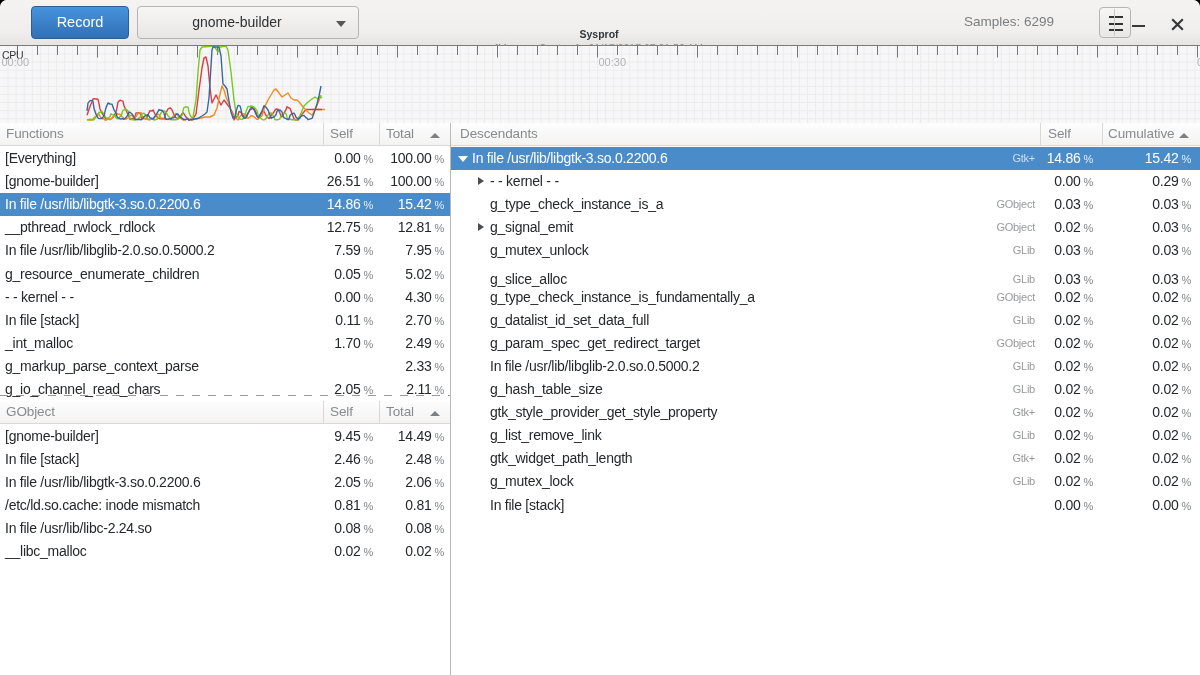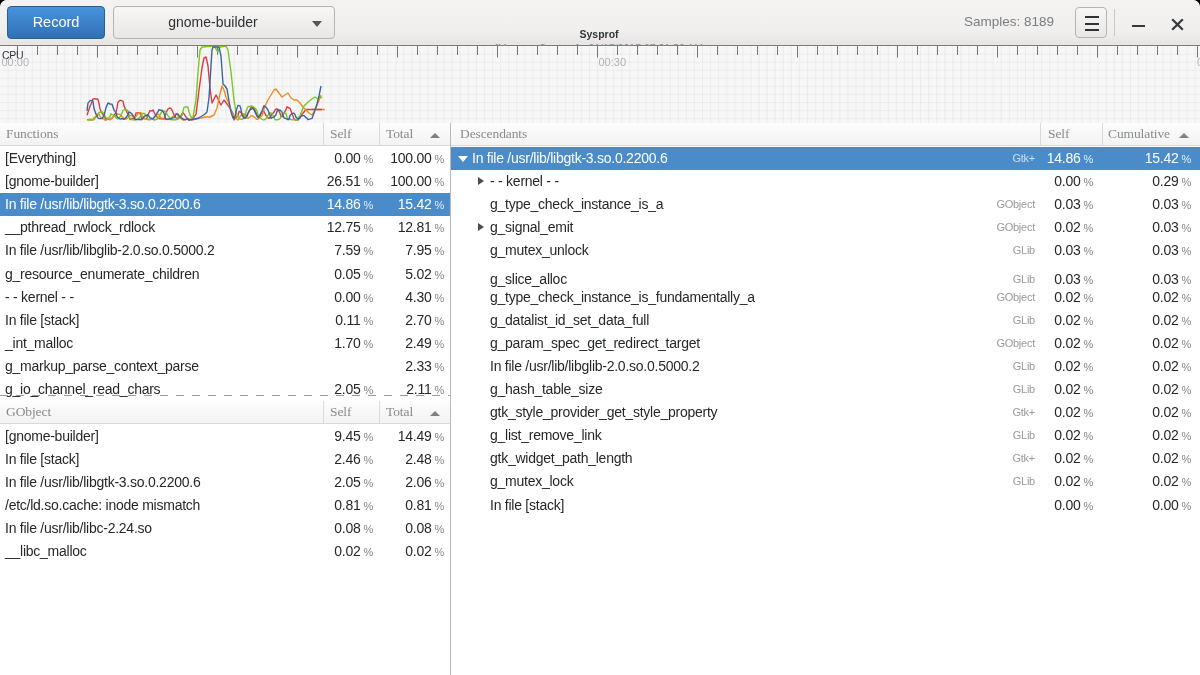--- a/index.html
+++ b/index.html
@@ -5,21 +5,21 @@
   * { margin:0; padding:0; box-sizing:border-box; }
   html,body { width:1200px; height:675px; overflow:hidden; background:#000; }
   body { font-family:"Liberation Sans", sans-serif; }
   #win { position:absolute; left:0; top:0; width:1200px; height:675px;
          background:#fff; border-radius:7px 7px 0 0; overflow:hidden; }
 
   
   #hb { position:absolute; left:0; top:0; width:1200px; height:46px;
         background:linear-gradient(to bottom,#f4f3f2 0%,#f0efee 70%,#e6e5e3 100%);
         border-bottom:1px solid #7b7b79; border-radius:7px 7px 0 0; }
-  .btn { position:absolute; border-radius:4px; }
+  .btn { position:absolute; border-radius:4px;margin-left:24px; }
   #rec { left:7px; top:6px; width:98px; height:33px;
          background:linear-gradient(to bottom,#4793de,#3170b5);
          border:1px solid #2a5e94; color:#fff; font-size:14.5px;
          text-align:center; line-height:31px; }
   #proc { left:113px; top:6px; width:222px; height:33px;
           background:linear-gradient(to bottom,#f7f6f5,#e9e7e5);
           border:1px solid #b6b4b1; color:#2d3134; font-size:14px;
           text-align:center; line-height:31px; padding-right:22px; }
   #proc .arr { position:absolute; right:12px; top:14px; width:0; height:0;
                border-left:5.5px solid transparent; border-right:5.5px solid transparent;
@@ -41,21 +41,21 @@
   
   #psep { position:absolute; left:450px; top:123px; width:1px; height:552px; background:#bcbab8; }
   .pane { position:absolute; top:123px; background:#fff; }
   #lp { left:0; width:450px; height:552px; }
   #rp { left:451px; width:749px; height:552px; }
 
   .thead { position:absolute; left:0; width:100%; height:23px;
            background:linear-gradient(to bottom,#fdfdfd,#f4f3f2);
            border-bottom:1px solid #dad9d7; color:#878b8e; font-size:13.5px;
            letter-spacing:-0.1px; }
-  .thead span { position:absolute; top:0; line-height:22px;font-family:Liberation Serif, serif; }
+  .thead span { position:absolute; top:0; line-height:22px; }
   .thead .cs { position:absolute; top:0; width:1px; height:23px; background:#dad9d7; }
   .thead span.sortarr { position:absolute; width:0; height:0; top:10px;
              border-left:5.5px solid transparent; border-right:5.5px solid transparent;
              border-bottom:5px solid #7c8186; }
 
   .r { position:absolute; left:0; width:100%; height:23.1px; line-height:23.1px;
        font-size:14px; letter-spacing:-0.25px; color:#25282a; white-space:nowrap; }
   .r .nm { position:absolute; left:5px; top:0; }
   .r .v { position:absolute; top:0; text-align:right; }
   .r i { font-style:normal; font-size:11px; color:#83878a; padding-left:3px; }
@@ -89,21 +89,21 @@
 </head>
 <body>
 <div id="win">
   <div id="hb">
     <div id="rec" class="btn">Record</div>
     <div id="proc" class="btn">gnome-builder<span class="arr"></span></div>
     <div id="title">
       <div class="t1">Sysprof</div>
       <div class="t2">[Memory Capture] - 01/17/2017 07:21:52 AM</div>
     </div>
-    <div id="samples">Samples: 8189</div>
+    <div id="samples">Samples: 6299</div>
     <div id="menu" class="btn">
         <i style="top:8px"></i>
         <i style="top:14.5px"></i>
         <i style="top:21px"></i>
       </div>
     <div id="hsep"></div>
     <div id="minb"></div>
     <svg id="closeb" width="15" height="15" viewBox="0 0 15 15">
       <path d="M2.2 2.2 L12.8 12.8 M12.8 2.2 L2.2 12.8" stroke="#35393c" stroke-width="2.2" stroke-linecap="butt"></path>
     </svg>

